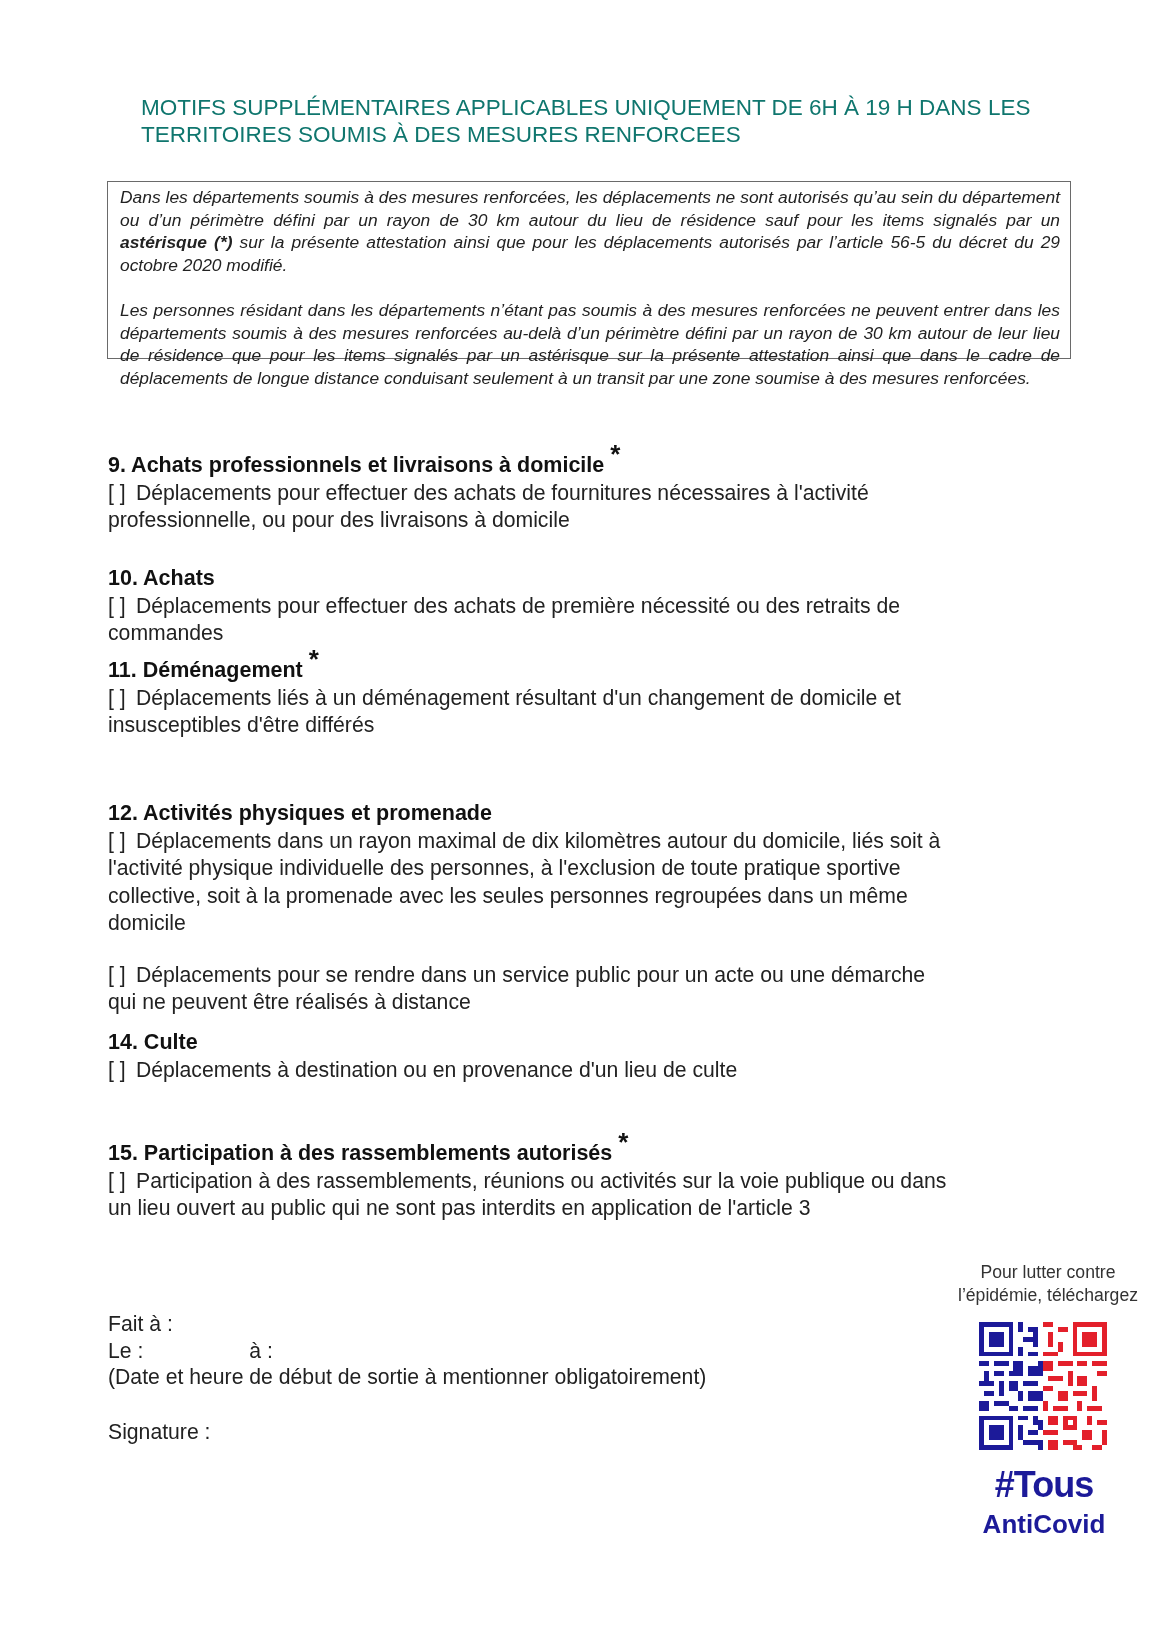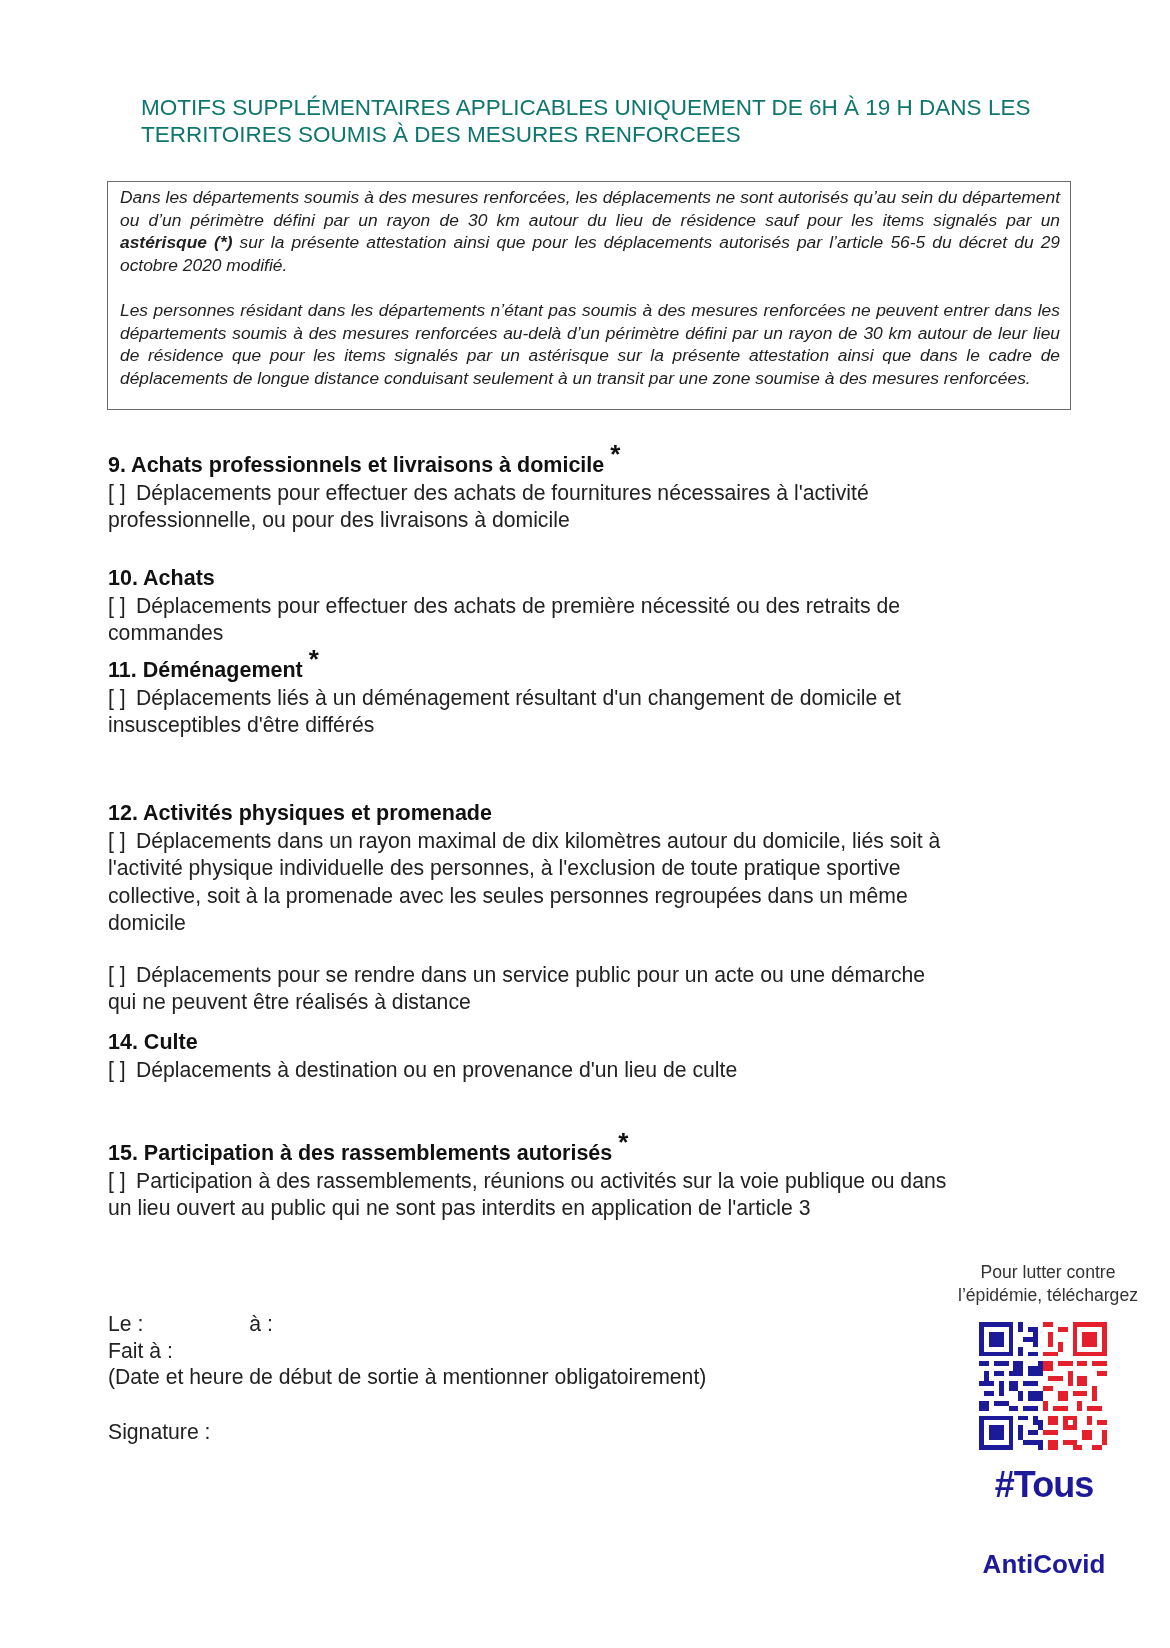--- a/index.html
+++ b/index.html
@@ -1,40 +1,40 @@
 <!DOCTYPE html>
 <html><head>
 <meta charset="utf-8">
 <style>
   html, body { margin: 0; padding: 0; background: #ffffff; }
   body { width: 1170px; height: 1648px; position: relative; overflow: hidden;
          font-family: "Liberation Sans", sans-serif; color: #1a1a1a; }
   .abs { position: absolute; }
   .title { left: 108px; top: 94px; width: 1000px; font-weight: normal; font-size: 22.5px;
            line-height: 27px; color: #0f766e; letter-spacing: 0px; margin-left: 33px; }
-  .notice { left: 107px; top: 181px; width: 964px; height: 229px; box-sizing: border-box;
+  .notice { left: 107px; top: 181px; width: 964px; height: 178px; box-sizing: border-box;
             border: 1.5px solid #6a6a6a; padding: 4px 10px 0 12px; }
   .notice p { margin: 0; font-style: italic; font-size: 17.4px; line-height: 22.6px;
               text-align: justify; color: #222; }
   .notice p + p { margin-top: 22.6px; }
   .notice b { font-weight: bold; }
   .item { left: 108px; width: 960px; }
   .item .h { font-weight: bold; font-size: 21.5px; line-height: 28px; color: #111; white-space: nowrap; }
   .item .star { font-weight: bold; font-size: 26px; position: relative; top: -9px; margin-left: 6px; line-height: 0; }
   .item .b { font-size: 21.2px; line-height: 27.4px; color: #222; }
   .item .chk { display: inline-block; width: 28px; }
   .sig { left: 108px; font-size: 21.2px; line-height: 26.5px; color: #222; }
   .sig .row { white-space: pre; }
   .qr-caption { left: 930px; top: 1261px; width: 236px; text-align: center; font-size: 17.6px;
                 line-height: 23px; color: #333; }
   .qr { left: 978px; top: 1322px; width: 130px; height: 128px; }
   .logo1 { left: 976px; top: 1462px; width: 136px; text-align: center; font-weight: bold;
            font-size: 36px; line-height: 46px; color: #1c1a99; letter-spacing: -1px; }
   .logo2 { left: 976px; top: 1509px; width: 136px; text-align: center; font-weight: bold;
-           font-size: 26px; line-height: 30px; color: #1c1a99; margin-top: 40px; }
+           font-size: 26px; line-height: 30px; color: #1c1a99; }
 </style>
 </head>
 <body>
 
 <div class="abs title">
   <div>MOTIFS SUPPLÉMENTAIRES APPLICABLES UNIQUEMENT DE 6H À 19 H DANS LES</div>
   <div>TERRITOIRES SOUMIS À DES MESURES RENFORCEES</div>
 </div>
 
 <div class="abs notice">
@@ -92,22 +92,22 @@
 
 <div class="abs item" style="top:1139px">
   <div class="h"><span>15. Participation à des rassemblements autorisés</span><span class="star">*</span></div>
   <div class="b">
     <div><span class="chk">[  ]</span><span>Participation à des rassemblements, réunions ou activités sur la voie publique ou dans</span></div>
     <div>un lieu ouvert au public qui ne sont pas interdits en application de l'article 3</div>
   </div>
 </div>
 
 <div class="abs sig" style="top:1311px">
+  <div class="row">Fait à :</div>
   <div class="row"><span>Le :</span><span style="display:inline-block;width:106px"></span><span>à :</span></div>
-  <div class="row">Fait à :</div>
   <div class="row">(Date et heure de début de sortie à mentionner obligatoirement)</div>
   <div class="row" style="margin-top:28px">Signature :</div>
 </div>
 
 <div class="abs qr-caption">
   <div>Pour lutter contre</div>
   <div>l’épidémie, téléchargez</div>
 </div>
 
 <div class="abs qr">

